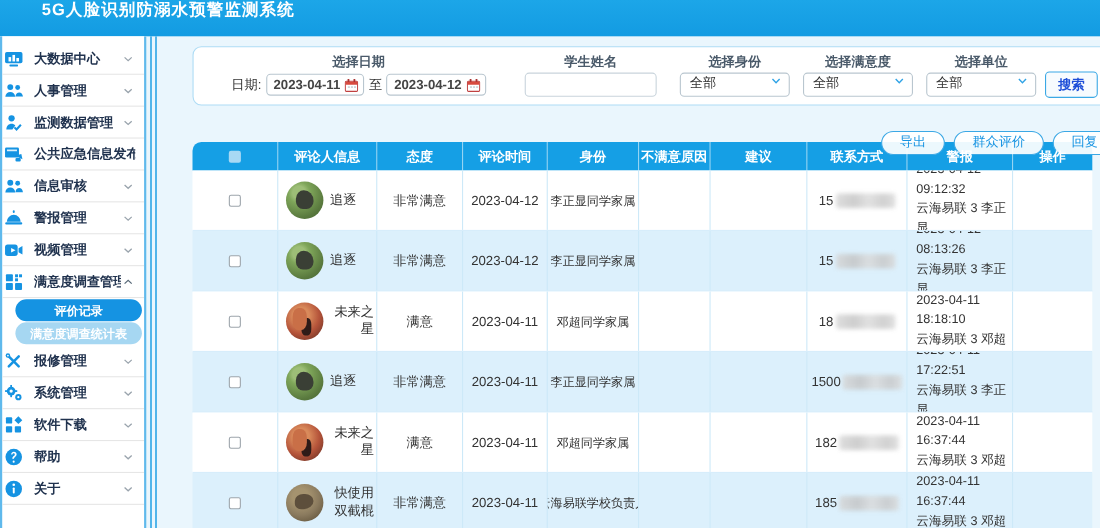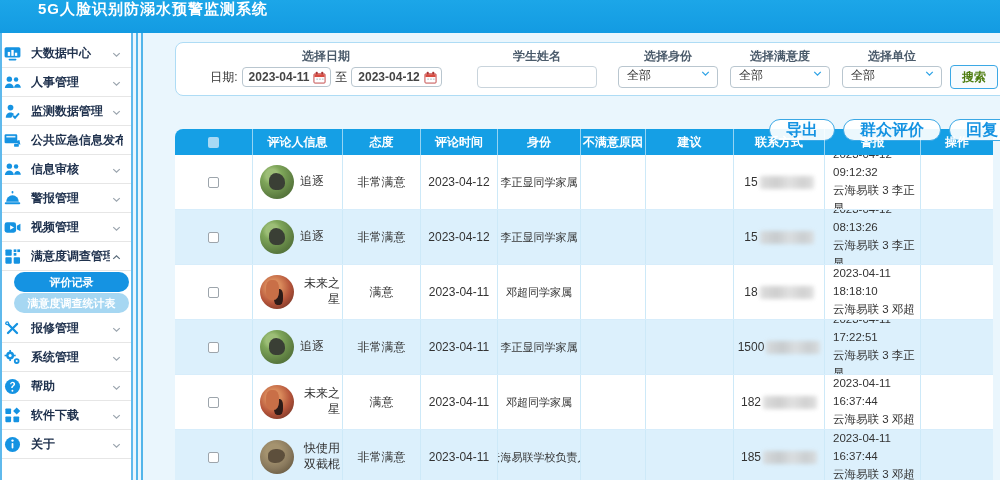--- a/index.html
+++ b/index.html
@@ -38,25 +38,25 @@
   .filter-panel { height:54px; background:#fff; border:1px solid #AEDCF5; border-radius:8px; display:flex; align-items:stretch; justify-content:space-between; padding:5px 14px 6px; }
   .fgroup { display:flex; flex-direction:column; }
   .flabel { height:17px; font-size:12px; font-weight:bold; color:#4A5A6A; text-align:center; white-space:nowrap; }
   .fctrl { flex:1; display:flex; align-items:center; justify-content:center; gap:4px; font-size:12px; color:#333; }
   .dinput { display:inline-flex; align-items:center; gap:4px; border:1px solid #B9C6CF; border-radius:4px; padding:2px 4px 2px 6px; font-size:12px; font-weight:bold; color:#444; background:#fff; cursor:pointer; }
   .cal { width:13px; height:13px; display:inline-flex; }
   .txt-input { width:120px; height:22px; border:1px solid #C9D4DC; border-radius:4px; font-size:12px; padding:0 6px; outline:none; }
   .select { width:100px; height:22px; border:1px solid #B9C6CF; border-radius:4px; display:flex; align-items:flex-start; padding:0 5px 0 8px; font-size:12px; color:#333; cursor:pointer; background:#fff; }
   .select .val { flex:1; }
   .select .schev { width:13px; height:13px; display:inline-flex; }
-  .search-btn { width:48px; height:24px; border:1px solid #3BA8E5; border-radius:4px; background:#F7FBFE; color:#4d7c0f; font-size:12px; font-weight:bold; cursor:pointer; }
+  .search-btn { width:48px; height:24px; border:1px solid #3BA8E5; border-radius:4px; background:#F7FBFE; color:#1d4ed8; font-size:12px; font-weight:bold; cursor:pointer; }
 
   
   .actions { height:24px; margin:5px 0 4px; display:flex; justify-content:flex-end; align-items:center; gap:8px; }
-  .pill-btn { height:22px; border:1px solid #3BA8E5; border-radius:11px; background:rgba(255,255,255,.92); color:#1593E2; font-size:16px; font-weight:bold; padding:0 16px; cursor:pointer; white-space:nowrap;margin-top:33px; }
+  .pill-btn { height:22px; border:1px solid #3BA8E5; border-radius:11px; background:rgba(255,255,255,.92); color:#1593E2; font-size:12px; font-weight:normal; padding:0 16px; cursor:pointer; white-space:nowrap;margin-top:33px; }
 
   
   .tbl { width:818px; }
   .tbl-head { display:grid; height:26px; background:#159FE5; border-radius:8px 8px 0 0; overflow:hidden; }
   .th { display:flex; align-items:center; justify-content:center; color:#fff; font-size:12px; font-weight:bold; border-right:1px solid rgba(255,255,255,.55); white-space:nowrap; }
   .th:last-child { border-right:none; }
   .row { display:grid; height:55px; background:#fff; border-bottom:1px solid #D7EDFB; }
   .row.alt { background:#DCF0FC; }
   .td { display:flex; align-items:center; justify-content:center; font-size:12px; color:#333; border-right:1px solid #CDE9F8; overflow:hidden; padding:0 2px; }
   .td:last-child { border-right:none; }
@@ -224,40 +224,40 @@
           </svg>
         </span>
         <span class="lbl">系统管理</span>
         <span class="chev"><svg viewBox="0 0 24 24">
             <polyline points="6,9.5 12,15 18,9.5" fill="none" stroke="#9AA4AD" stroke-width="2.2"></polyline>
           </svg></span>
       </div>
       <div class="sb-item">
         <span class="icon">
           <svg viewBox="0 0 24 24" fill="#1593E2">
-            <circle cx="12" cy="12" r="9.5"></circle>
-            <path d="M9 9.2c.2-2 1.5-3.2 3.2-3.2 1.8 0 3.1 1.2 3.1 2.9 0 1.4-.8 2.1-1.8 2.9-.9.7-1.2 1.2-1.2 2.2h-2c0-1.6.6-2.4 1.7-3.2.9-.7 1.2-1.1 1.2-1.8 0-.8-.6-1.3-1.3-1.3-.8 0-1.3.5-1.4 1.5z" fill="#fff"></path>
-            <circle cx="11.9" cy="17.3" r="1.2" fill="#fff"></circle>
-          </svg>
-        </span>
-        <span class="lbl">帮助</span>
-        <span class="chev"><svg viewBox="0 0 24 24">
-            <polyline points="6,9.5 12,15 18,9.5" fill="none" stroke="#9AA4AD" stroke-width="2.2"></polyline>
-          </svg></span>
-      </div>
-      <div class="sb-item">
-        <span class="icon">
-          <svg viewBox="0 0 24 24" fill="#1593E2">
             <rect x="3" y="3" width="7.2" height="7.2" rx="1"></rect>
             <path d="M17.3 1.8l4.5 4.5-4.5 4.5-4.5-4.5z"></path>
             <rect x="3" y="13.2" width="7.2" height="7.2" rx="1"></rect>
             <rect x="13.2" y="13.2" width="7.2" height="7.2" rx="1"></rect>
           </svg>
         </span>
         <span class="lbl">软件下载</span>
+        <span class="chev"><svg viewBox="0 0 24 24">
+            <polyline points="6,9.5 12,15 18,9.5" fill="none" stroke="#9AA4AD" stroke-width="2.2"></polyline>
+          </svg></span>
+      </div>
+      <div class="sb-item">
+        <span class="icon">
+          <svg viewBox="0 0 24 24" fill="#1593E2">
+            <circle cx="12" cy="12" r="9.5"></circle>
+            <path d="M9 9.2c.2-2 1.5-3.2 3.2-3.2 1.8 0 3.1 1.2 3.1 2.9 0 1.4-.8 2.1-1.8 2.9-.9.7-1.2 1.2-1.2 2.2h-2c0-1.6.6-2.4 1.7-3.2.9-.7 1.2-1.1 1.2-1.8 0-.8-.6-1.3-1.3-1.3-.8 0-1.3.5-1.4 1.5z" fill="#fff"></path>
+            <circle cx="11.9" cy="17.3" r="1.2" fill="#fff"></circle>
+          </svg>
+        </span>
+        <span class="lbl">帮助</span>
         <span class="chev"><svg viewBox="0 0 24 24">
             <polyline points="6,9.5 12,15 18,9.5" fill="none" stroke="#9AA4AD" stroke-width="2.2"></polyline>
           </svg></span>
       </div>
       <div class="sb-item">
         <span class="icon">
           <svg viewBox="0 0 24 24" fill="#1593E2">
             <circle cx="12" cy="12" r="9.5"></circle>
             <rect x="10.9" y="10.2" width="2.2" height="7" rx="1" fill="#fff"></rect>
             <circle cx="12" cy="7.1" r="1.5" fill="#fff"></circle>

